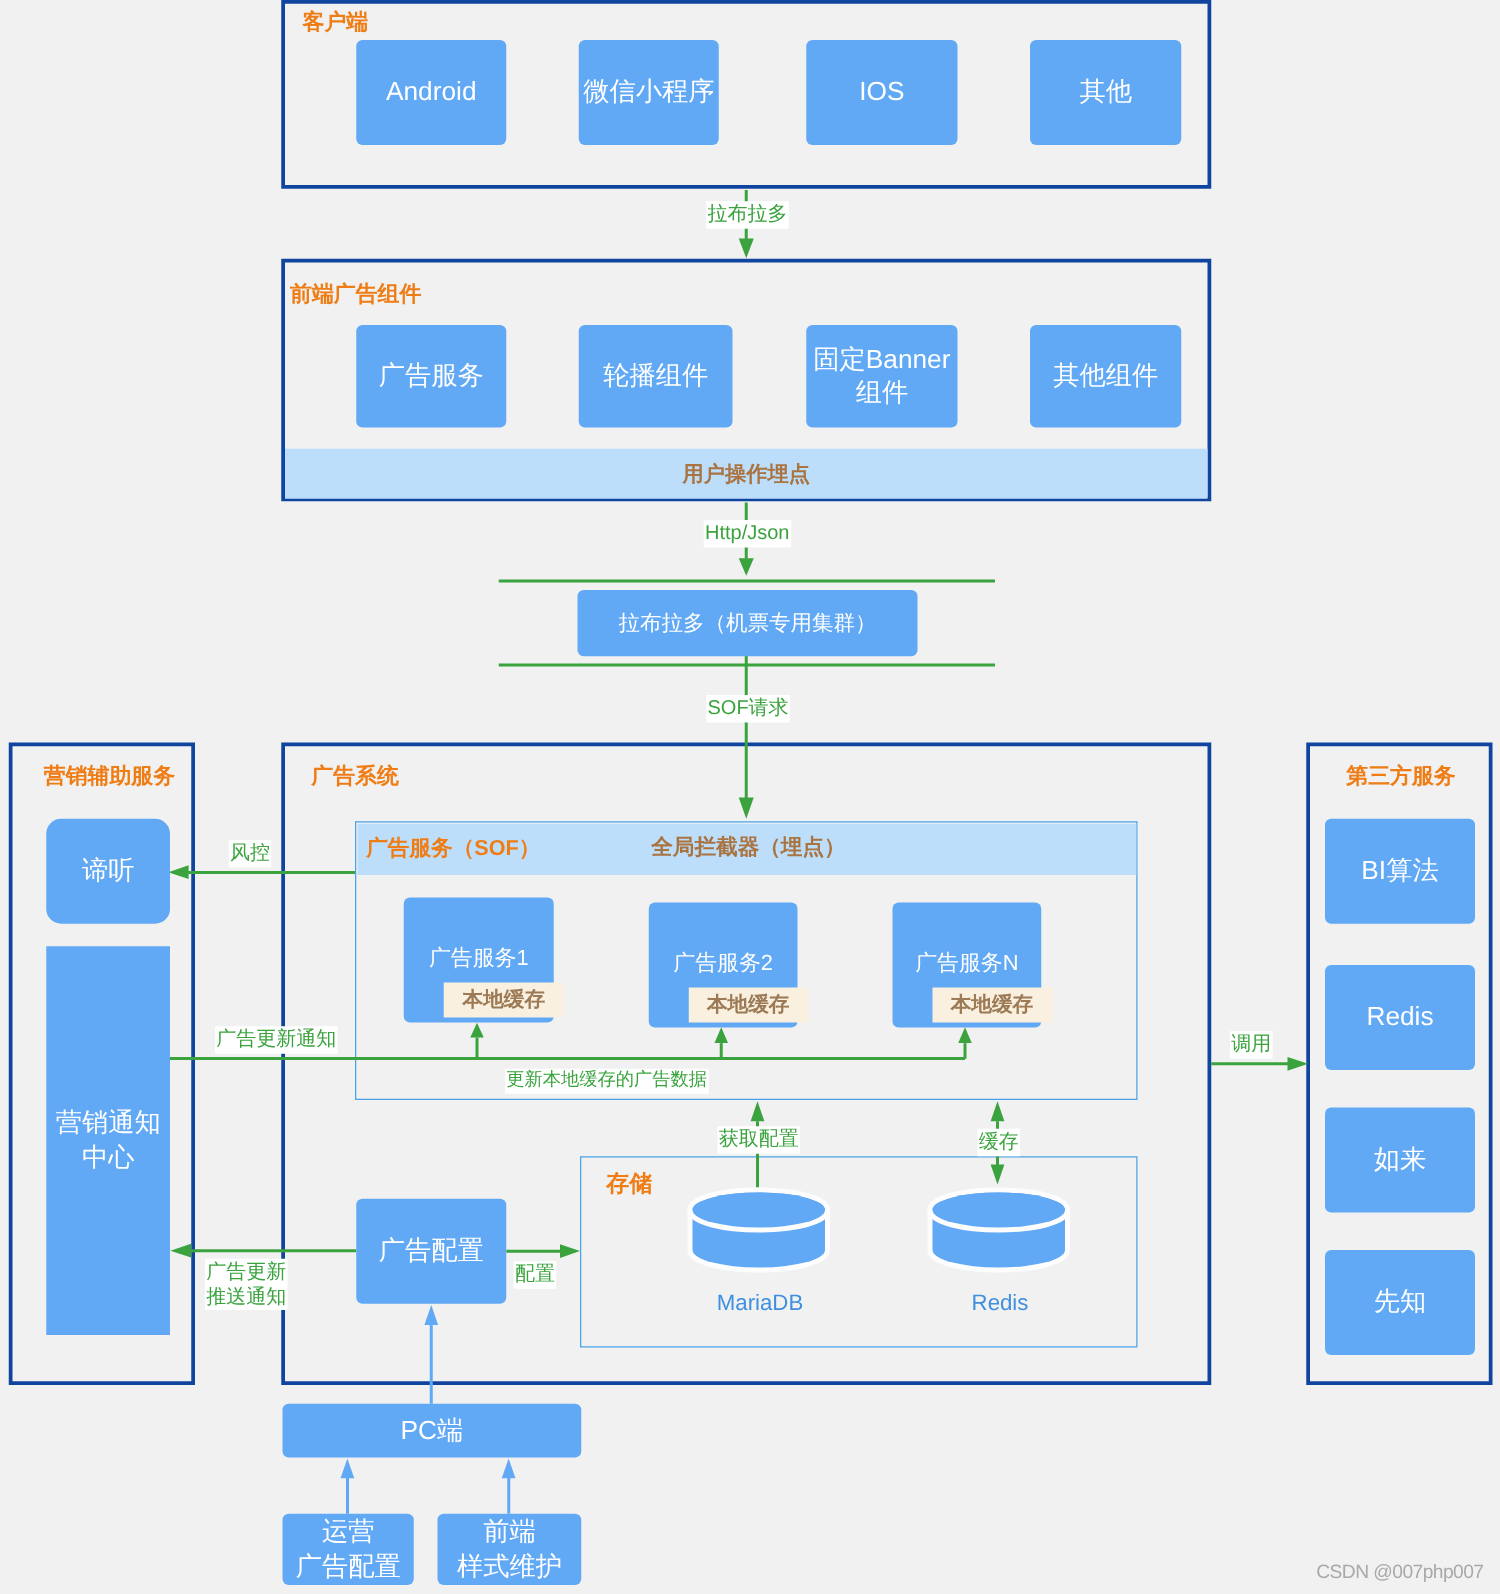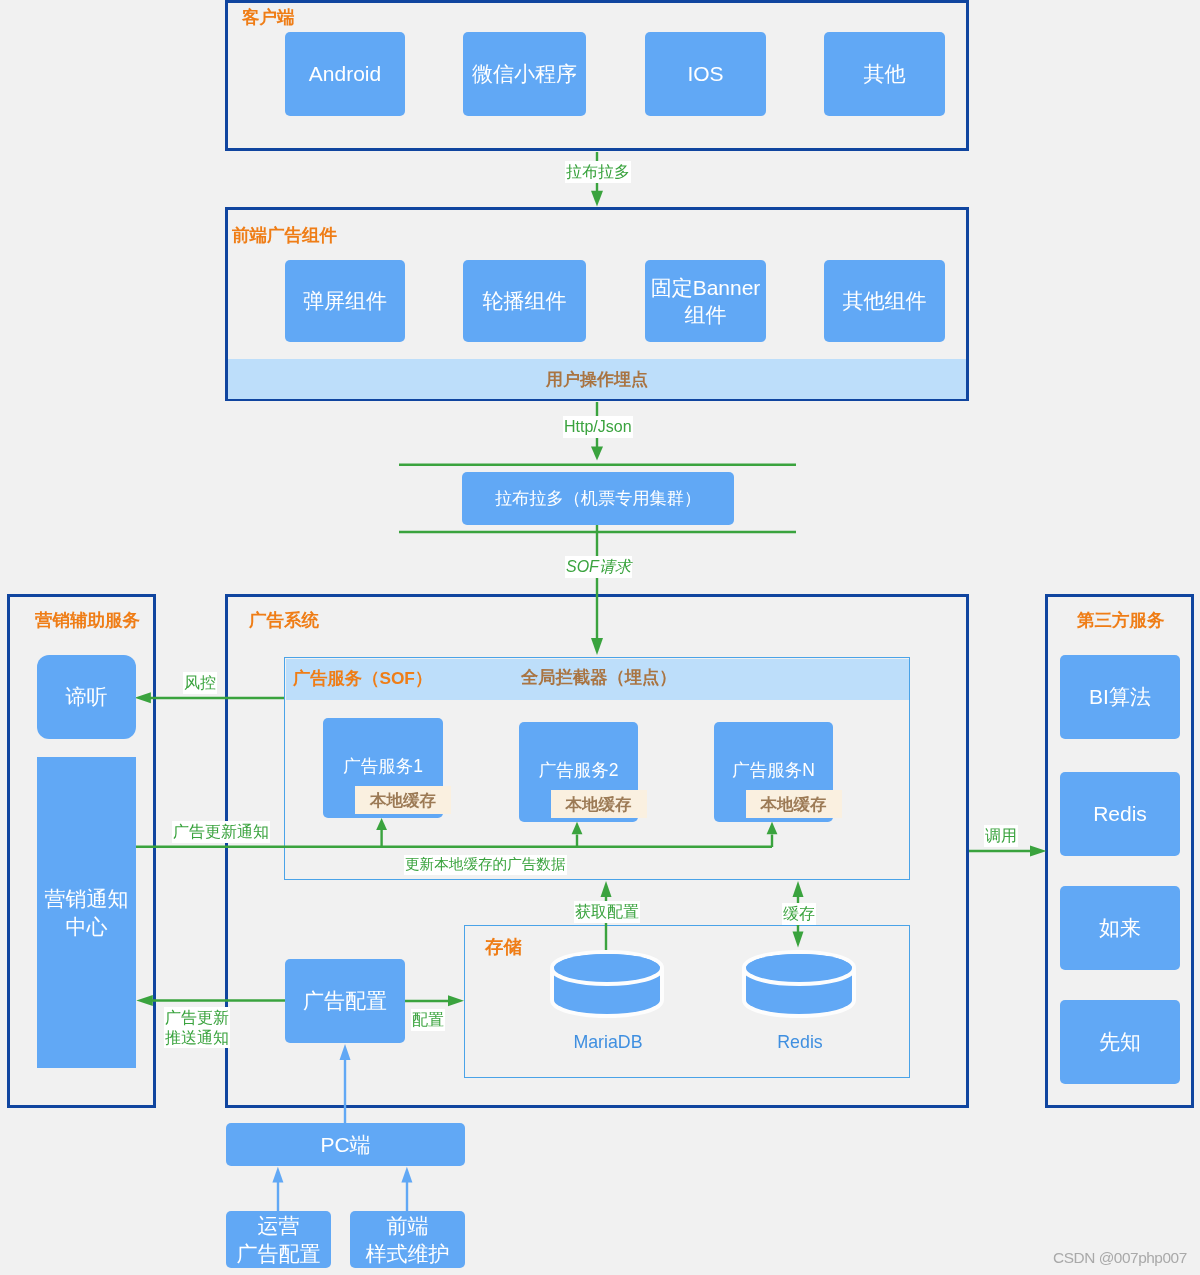--- a/index.html
+++ b/index.html
@@ -79,27 +79,27 @@
     <g fill="#61a8f5" stroke="none">
       <polygon points="339.5,1060 350.5,1060 345,1044"></polygon>
       <polygon points="272.4,1182.5 283.4,1182.5 277.9,1166.8"></polygon>
       <polygon points="401.4,1182.5 412.4,1182.5 406.9,1166.8"></polygon>
     </g>
   </svg>
 
   <div class="abs group" style="left:225px;top:0px;width:744px;height:151px;"></div>
   <div class="abs gtitle" style="left:242px;top:9px;">客户端</div>
   <div class="abs bx" style="left:285px;top:32px;width:120px;height:84px;">Android</div>
-  <div class="abs bx" style="left:463px;top:32px;width:123px;height:84px;">微信小程序</div>
+  <div class="abs bx" style="left:463px;top:32px;width:112px;height:84px;">微信小程序</div>
   <div class="abs bx" style="left:645px;top:32px;width:121px;height:84px;">IOS</div>
   <div class="abs bx" style="left:824px;top:32px;width:121px;height:84px;">其他</div>
 
   <div class="abs group" style="left:225px;top:207px;width:744px;height:194px;"></div>
   <div class="abs gtitle" style="left:232px;top:227px;">前端广告组件</div>
-  <div class="abs bx" style="left:285px;top:260px;width:120px;height:82px;">弹屏组件</div>
+  <div class="abs bx" style="left:285px;top:260px;width:120px;height:82px;">广告服务</div>
   <div class="abs bx" style="left:463px;top:260px;width:123px;height:82px;">轮播组件</div>
   <div class="abs bx" style="left:645px;top:260px;width:121px;height:82px;">固定Banner
 组件</div>
   <div class="abs bx" style="left:824px;top:260px;width:121px;height:82px;">其他组件</div>
   <div class="abs bx" style="left:462px;top:472px;width:272px;height:53px;font-size:17.2px;">拉布拉多（机票专用集群）</div>
 
   <div class="abs band" style="left:228px;top:359px;width:738px;height:40px;">用户操作埋点</div>
 
   <div class="abs group" style="left:7px;top:594px;width:149px;height:514px;"></div>
   <div class="abs gtitle" style="left:35px;top:612px;">营销辅助服务</div>
@@ -168,21 +168,21 @@
   <div class="abs bx" style="left:1060px;top:1000px;width:120px;height:84px;">先知</div>
 
   <div class="abs bx" style="left:226px;top:1123px;width:239px;height:43px;">PC端</div>
   <div class="abs bx" style="left:226px;top:1211px;width:105px;height:57px;">运营
 广告配置</div>
   <div class="abs bx" style="left:350px;top:1211px;width:115px;height:57px;">前端
 样式维护</div>
 
   <div class="abs elabel" style="left:565px;top:161px;">拉布拉多</div>
   <div class="abs elabel" style="left:563px;top:416px;">Http/Json</div>
-  <div class="abs elabel" style="left:565px;top:556px;font-style:italic;">SOF请求</div>
+  <div class="abs elabel" style="left:565px;top:556px;">SOF请求</div>
   <div class="abs elabel" style="left:183px;top:672px;">风控</div>
   <div class="abs elabel" style="left:172px;top:821px;">广告更新通知</div>
   <div class="abs elabel" style="left:164px;top:1007px;text-align:left;line-height:19.6px;">广告更新
 推送通知</div>
   <div class="abs elabel" style="left:574px;top:901px;">获取配置</div>
   <div class="abs elabel" style="left:782px;top:903px;">缓存</div>
   <div class="abs elabel" style="left:411px;top:1009px;">配置</div>
   <div class="abs elabel" style="left:984px;top:825px;">调用</div>
 
   <div class="abs wm" style="left:1053px;top:1249px;">CSDN @007php007</div>

